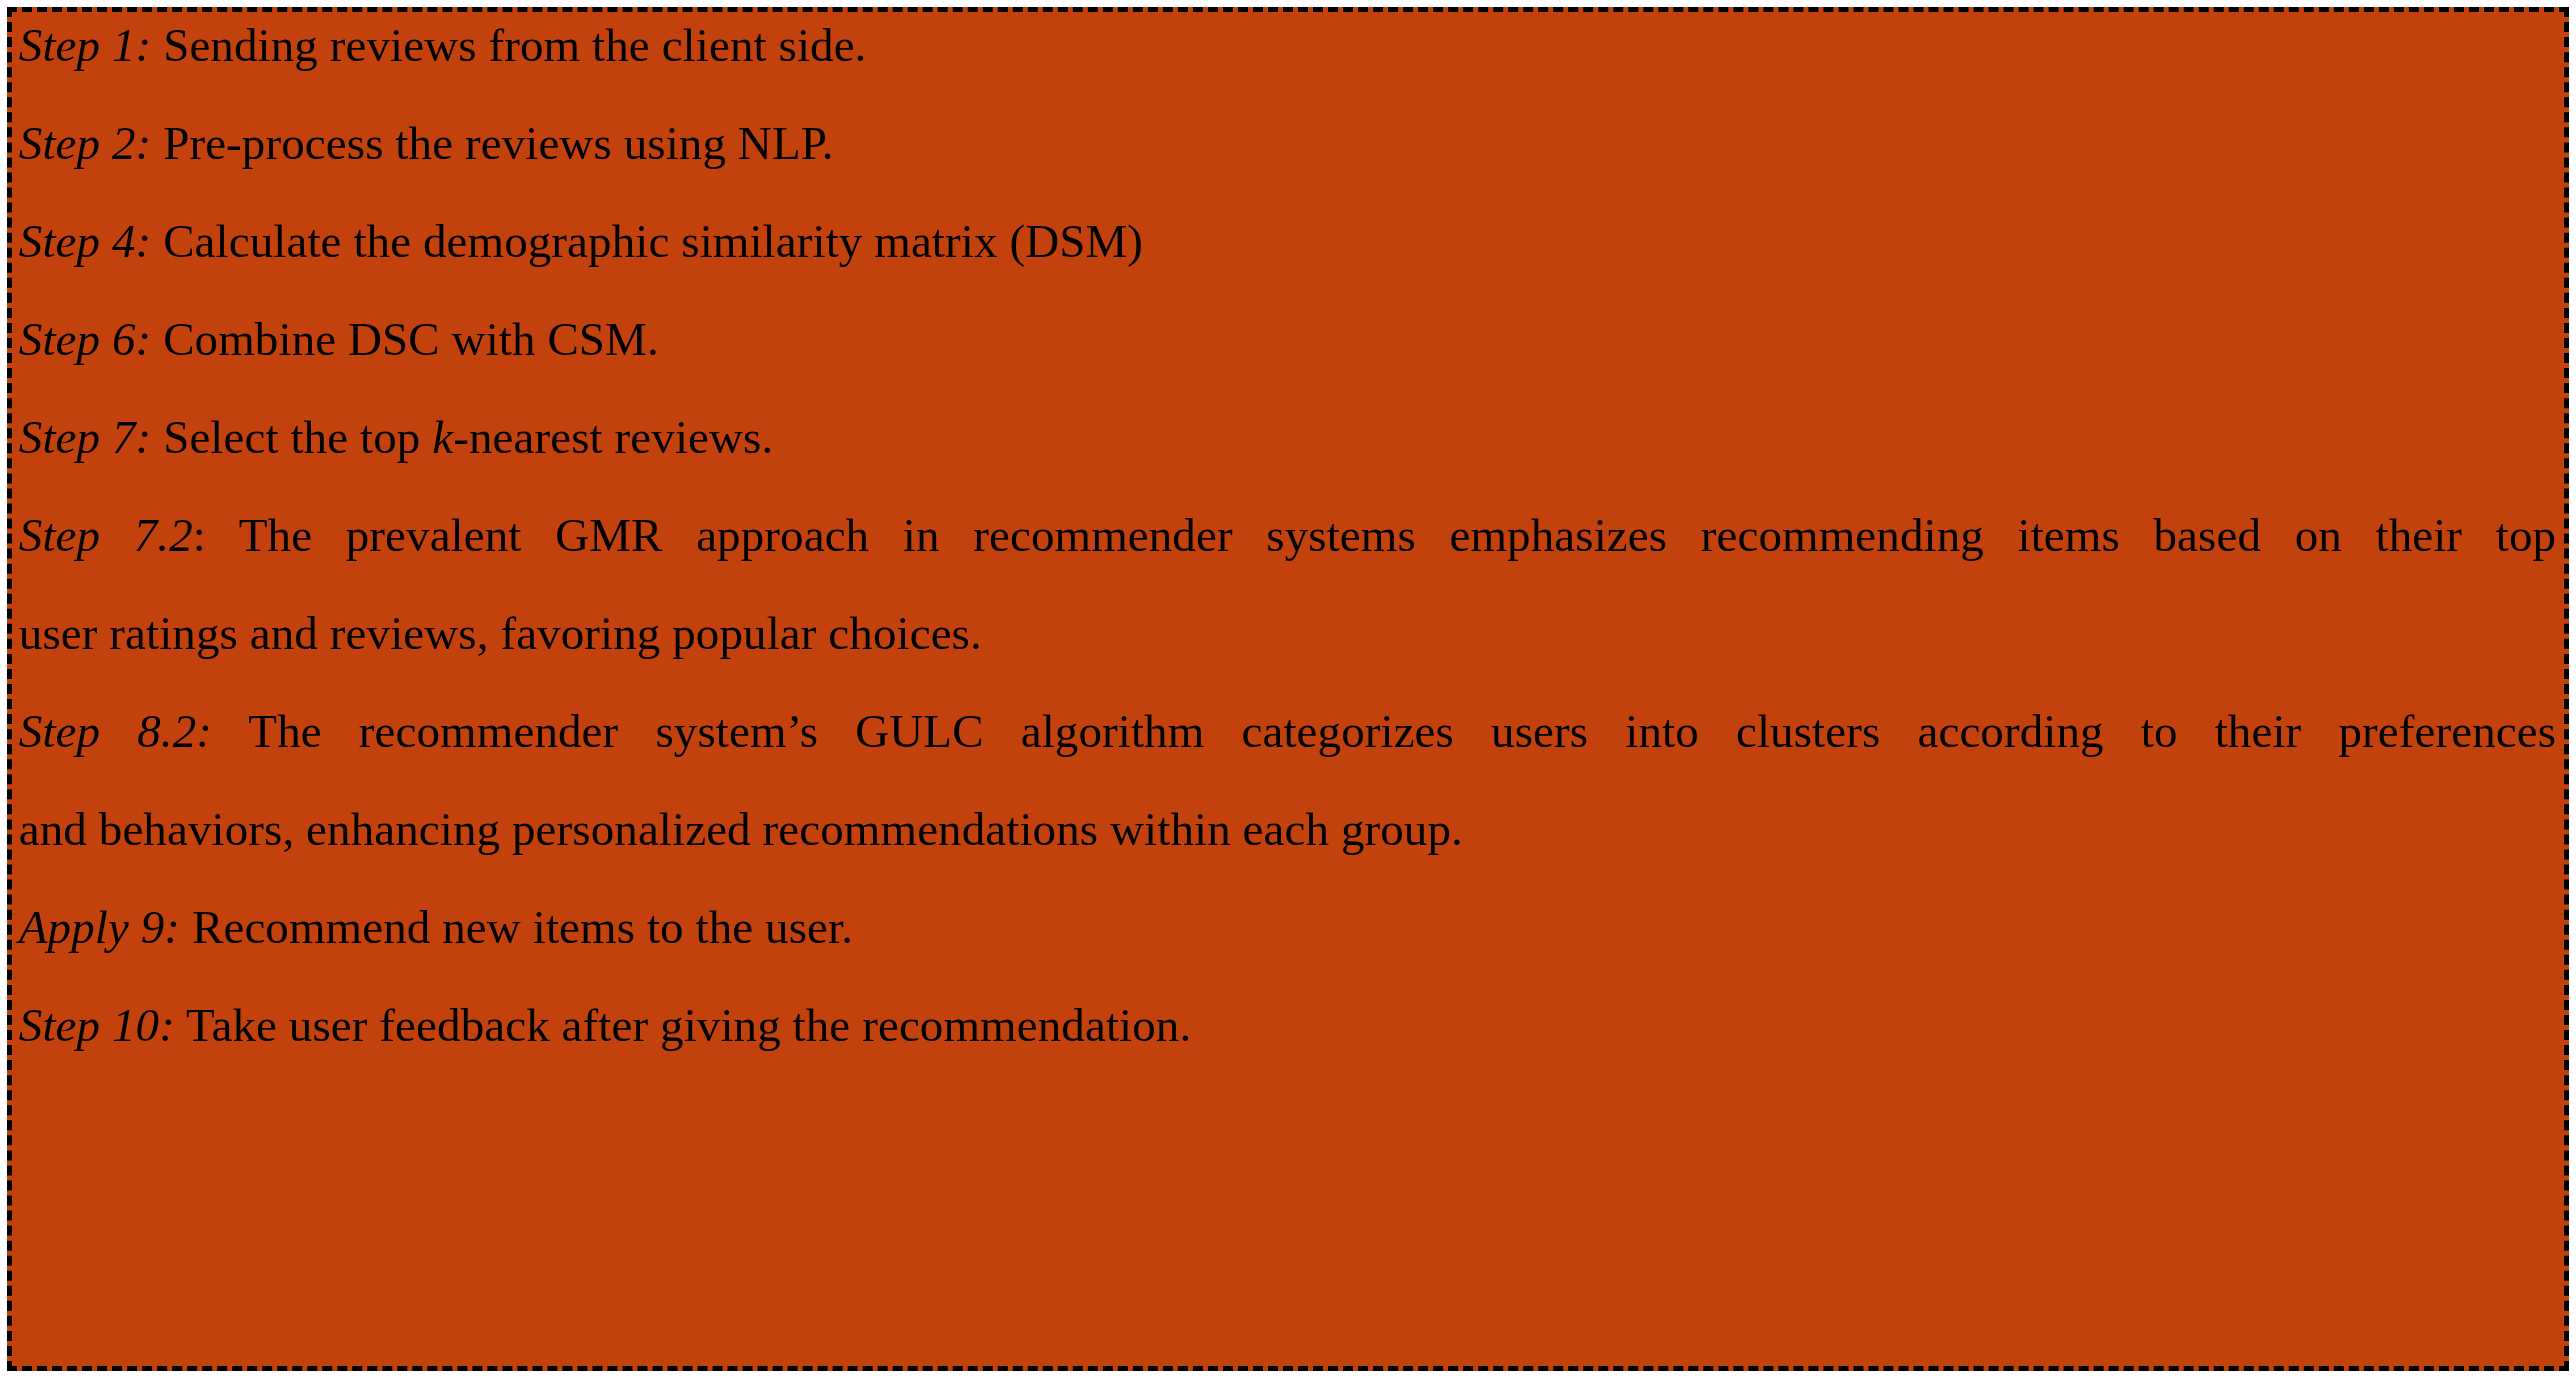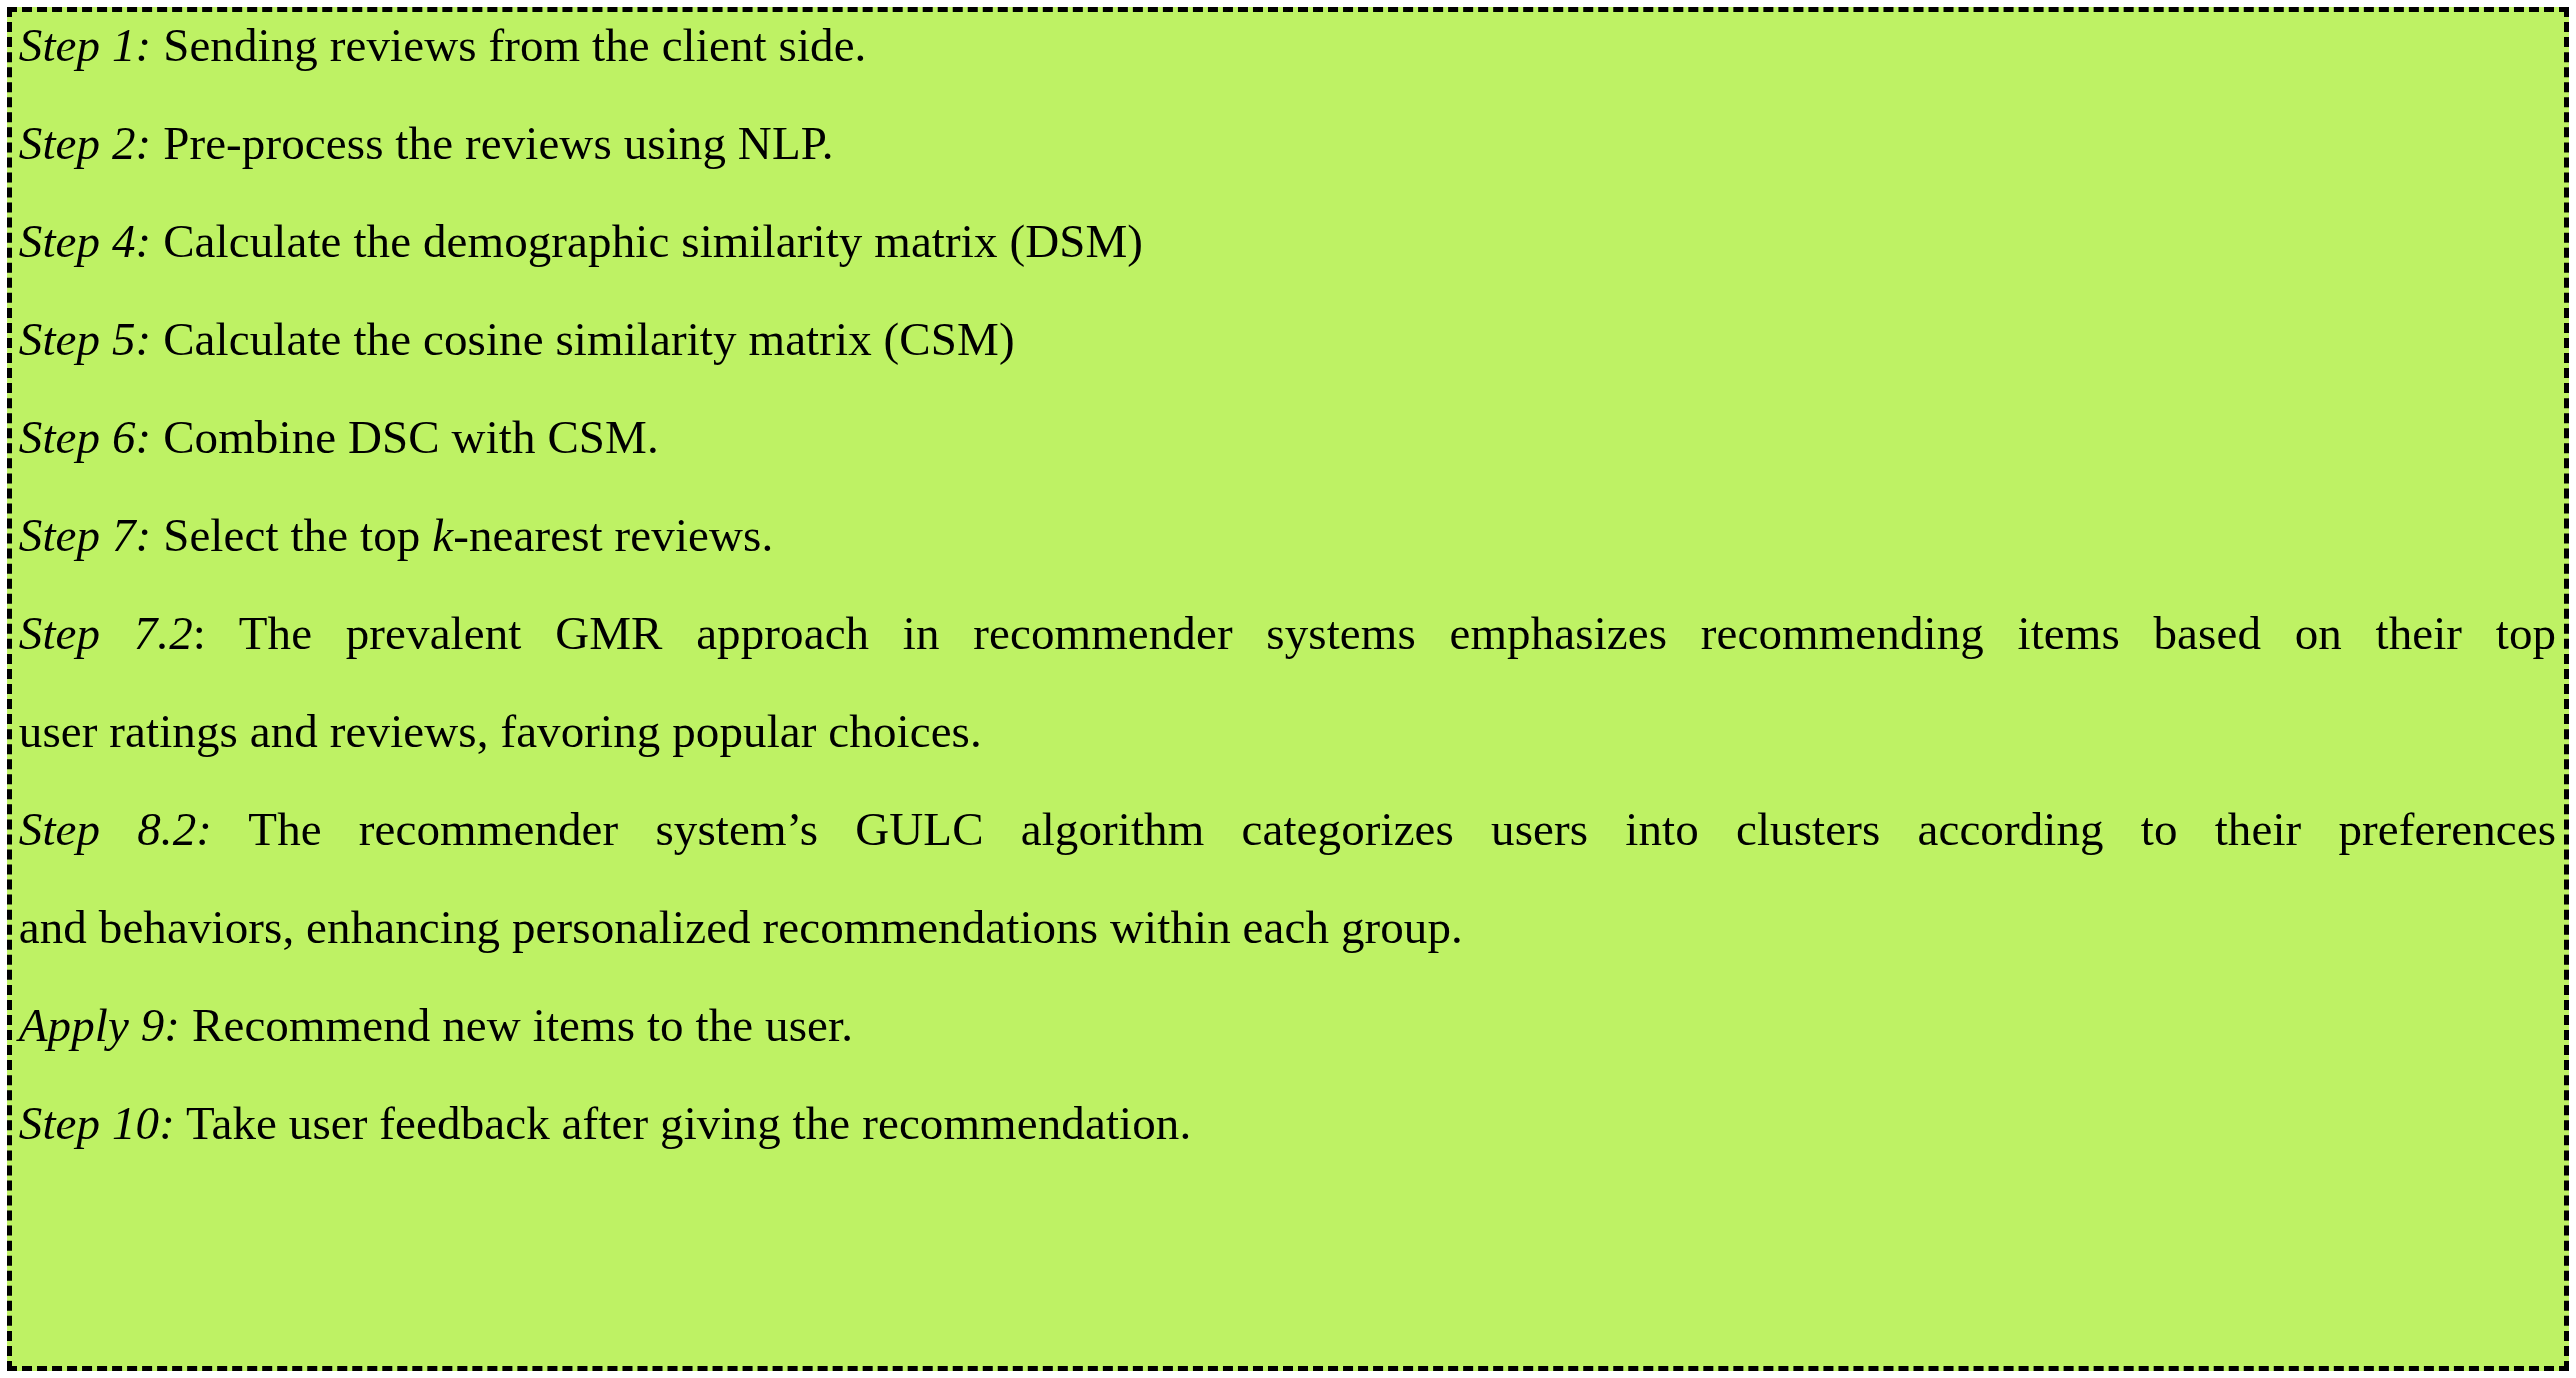--- a/index.html
+++ b/index.html
@@ -17,21 +17,21 @@
   .figure-box {
     position: absolute;
     left: 6.9px;
     top: 6.9px;
     right: 6.9px;
     bottom: 6.9px;
     border: 5.2px dashed #000000;
     box-sizing: border-box;
     padding: 0 8px 0 6.9px;
     overflow: hidden;
-    background: #bef264;
+    background: #c2410c;
   }
   .lines {
     margin-top: -16px;
   }
   .step-line {
     font-size: 47px;
     line-height: 98px;
     white-space: nowrap;
     letter-spacing: 0.1px;
   }
@@ -48,21 +48,20 @@
   }
 </style>
 </head>
 <body>
 
 <div class="figure-box">
   <div class="lines">
       <div class="step-line"><span class="step-label">Step 1:</span><span class="step-text"> Sending reviews from the client side.</span></div>
       <div class="step-line"><span class="step-label">Step 2:</span><span class="step-text"> Pre-process the reviews using NLP.</span></div>
       <div class="step-line"><span class="step-label">Step 4:</span><span class="step-text"> Calculate the demographic similarity matrix (DSM)</span></div>
-      <div class="step-line"><span class="step-label">Step 5:</span><span class="step-text"> Calculate the cosine similarity matrix (CSM)</span></div>
       <div class="step-line"><span class="step-label">Step 6:</span><span class="step-text"> Combine DSC with CSM.</span></div>
       <div class="step-line"><span class="step-label">Step 7:</span><span class="step-text"> Select the top </span><span class="step-label">k</span><span class="step-text">-nearest reviews.</span></div>
       <div class="step-line justify"><span class="step-label">Step 7.2</span><span class="step-text">: The prevalent GMR approach in recommender systems emphasizes recommending items based on their top</span></div>
       <div class="step-line"><span class="step-text">user ratings and reviews, favoring popular choices.</span></div>
       <div class="step-line justify"><span class="step-label">Step 8.2:</span><span class="step-text"> The recommender system’s GULC algorithm categorizes users into clusters according to their preferences</span></div>
       <div class="step-line"><span class="step-text">and behaviors, enhancing personalized recommendations within each group.</span></div>
       <div class="step-line"><span class="step-label">Apply 9:</span><span class="step-text"> Recommend new items to the user.</span></div>
       <div class="step-line"><span class="step-label">Step 10:</span><span class="step-text"> Take user feedback after giving the recommendation.</span></div>
     </div>
 </div>

